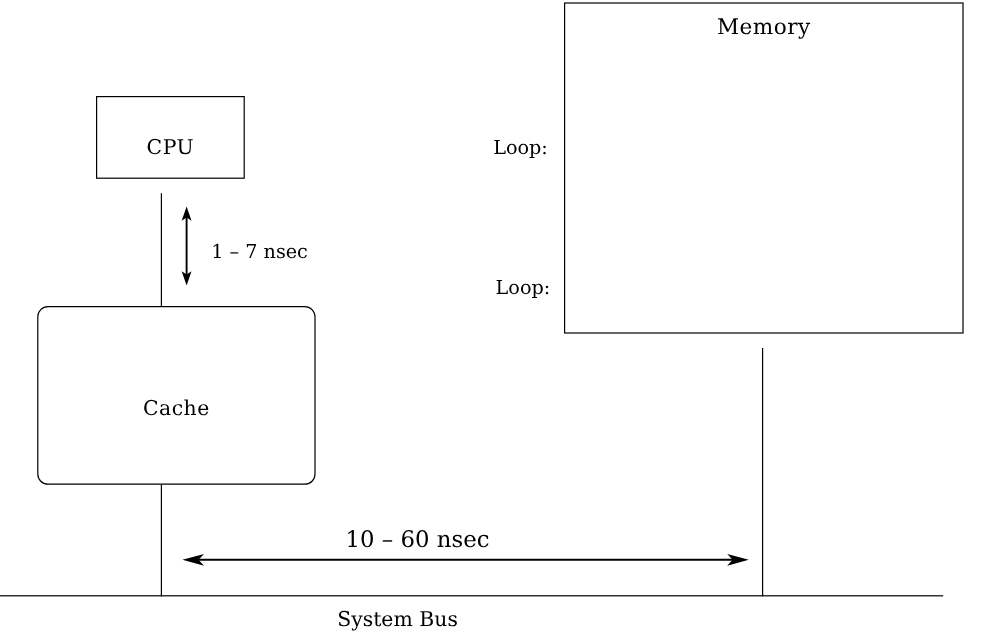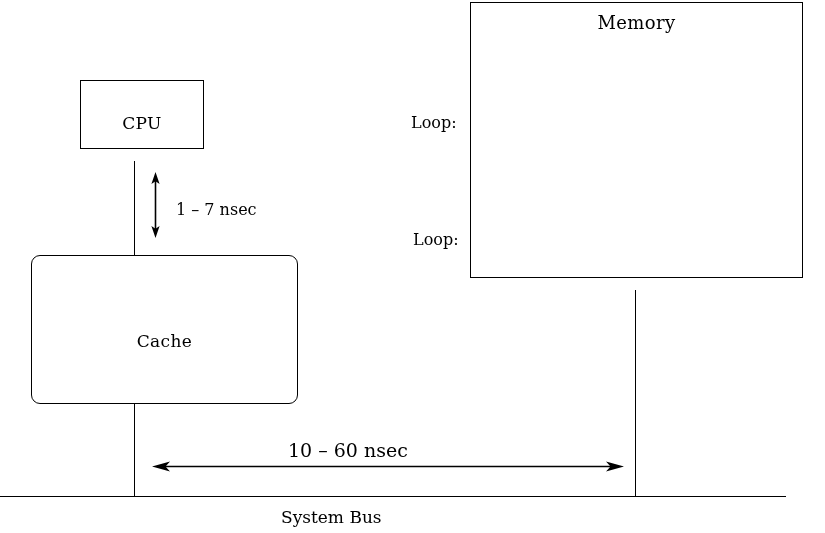--- a/index.html
+++ b/index.html
@@ -48,21 +48,21 @@
     font-size: 16px;
     line-height: 1;
   }
 
   
   #cpu-box { left: 80px; top: 80px; width: 124px; height: 69px; }
   #cpu-label { top: 32px; }
 
   
   #cache-box {
-    left: 31px; top: 255px; width: 267px; height: 149px;
+    left: 31px; top: 255px; width: 232px; height: 149px;
     border-radius: 9px;
   }
   #cache-label { top: 75px; }
 
   
   #memory-box { left: 470px; top: 2px; width: 333px; height: 276px; }
   #memory-label { top: 9px; font-size: 18px; }
 
   
   #code-list {

